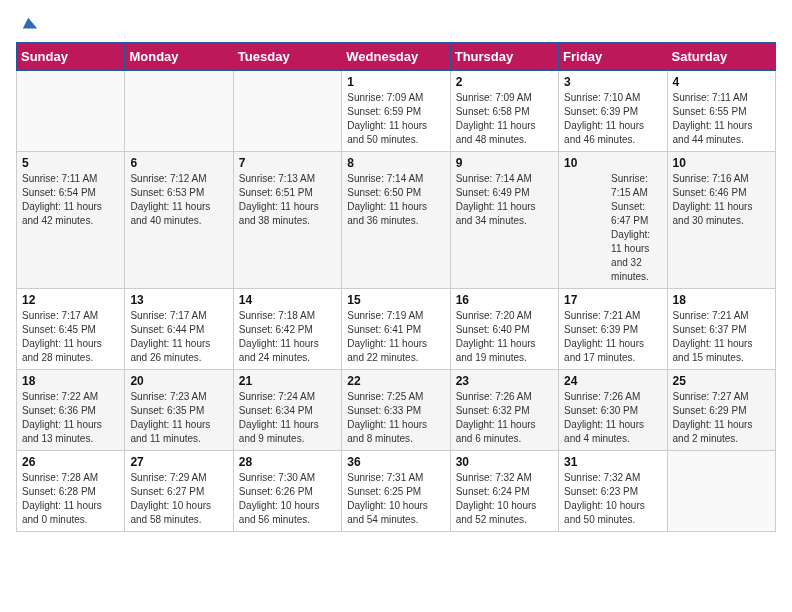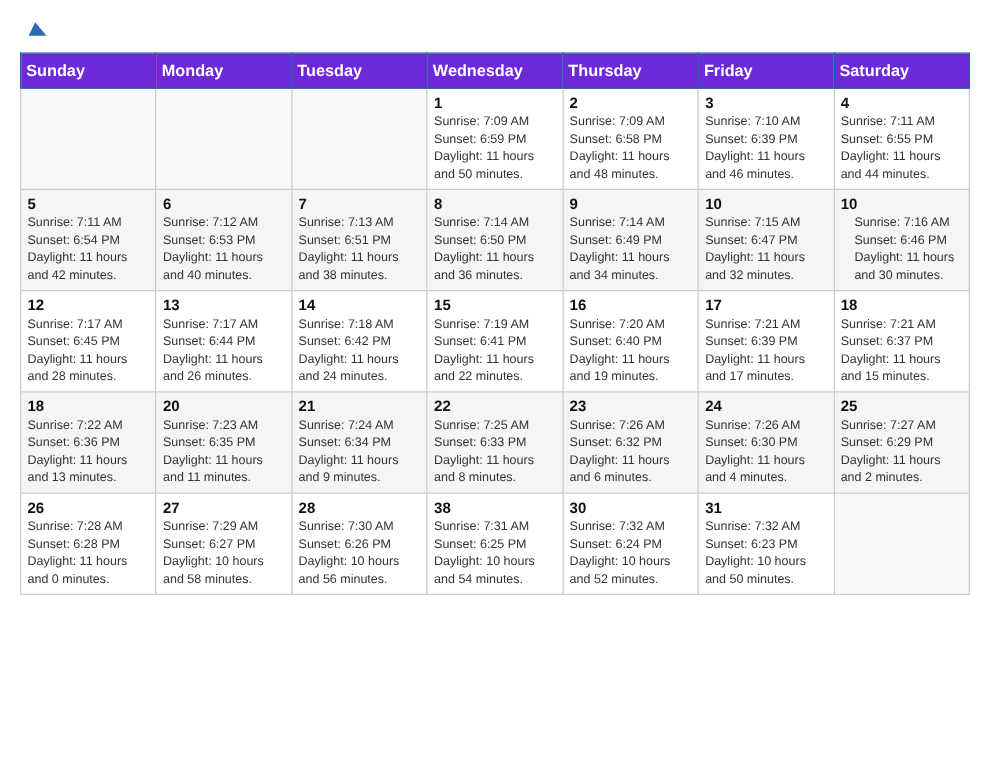--- a/index.html
+++ b/index.html
@@ -50,21 +50,21 @@
     }
     .calendar-wrapper {
       padding: 0 6px 8px 6px;
     }
     table {
       width: 100%;
       border-collapse: collapse;
       border: 1px solid #ccc;
     }
     thead tr th {
-      background-color: #6d28d9;
+      background-color: #be185d;
       color: #fff;
       font-size: 13px;
       font-weight: bold;
       padding: 6px 4px;
       text-align: left;
       border: 1px solid #1e5a9a;
     }
     tbody tr td {
       vertical-align: top;
       border: 1px solid #ccc;
@@ -192,28 +192,28 @@
           </td>
           <td>
             <span class="day-number">9</span>
             <div class="day-info" style="white-space: pre-line;">Sunrise: 7:14 AM
 Sunset: 6:49 PM
 Daylight: 11 hours
 and 34 minutes.</div>
           </td>
           <td>
             <span class="day-number">10</span>
-            <div class="day-info" style="white-space: pre-line;">Sunrise: 7:15 AM
+            <div class="day-info" style="white-space: pre-line; margin-left: 47px;">Sunrise: 7:15 AM
 Sunset: 6:47 PM
 Daylight: 11 hours
 and 32 minutes.</div>
           </td>
           <td>
             <span class="day-number">10</span>
-            <div class="day-info" style="white-space: pre-line; margin-left: 11px;">Sunrise: 7:16 AM
+            <div class="day-info" style="white-space: pre-line;">Sunrise: 7:16 AM
 Sunset: 6:46 PM
 Daylight: 11 hours
 and 30 minutes.</div>
           </td>
         </tr>
         <tr>
           <td>
             <span class="day-number">12</span>
             <div class="day-info" style="white-space: pre-line;">Sunrise: 7:17 AM
 Sunset: 6:45 PM
@@ -330,21 +330,21 @@
 and 58 minutes.</div>
           </td>
           <td>
             <span class="day-number">28</span>
             <div class="day-info" style="white-space: pre-line;">Sunrise: 7:30 AM
 Sunset: 6:26 PM
 Daylight: 10 hours
 and 56 minutes.</div>
           </td>
           <td>
-            <span class="day-number">38</span>
+            <span class="day-number">36</span>
             <div class="day-info" style="white-space: pre-line;">Sunrise: 7:31 AM
 Sunset: 6:25 PM
 Daylight: 10 hours
 and 54 minutes.</div>
           </td>
           <td>
             <span class="day-number">30</span>
             <div class="day-info" style="white-space: pre-line;">Sunrise: 7:32 AM
 Sunset: 6:24 PM
 Daylight: 10 hours

